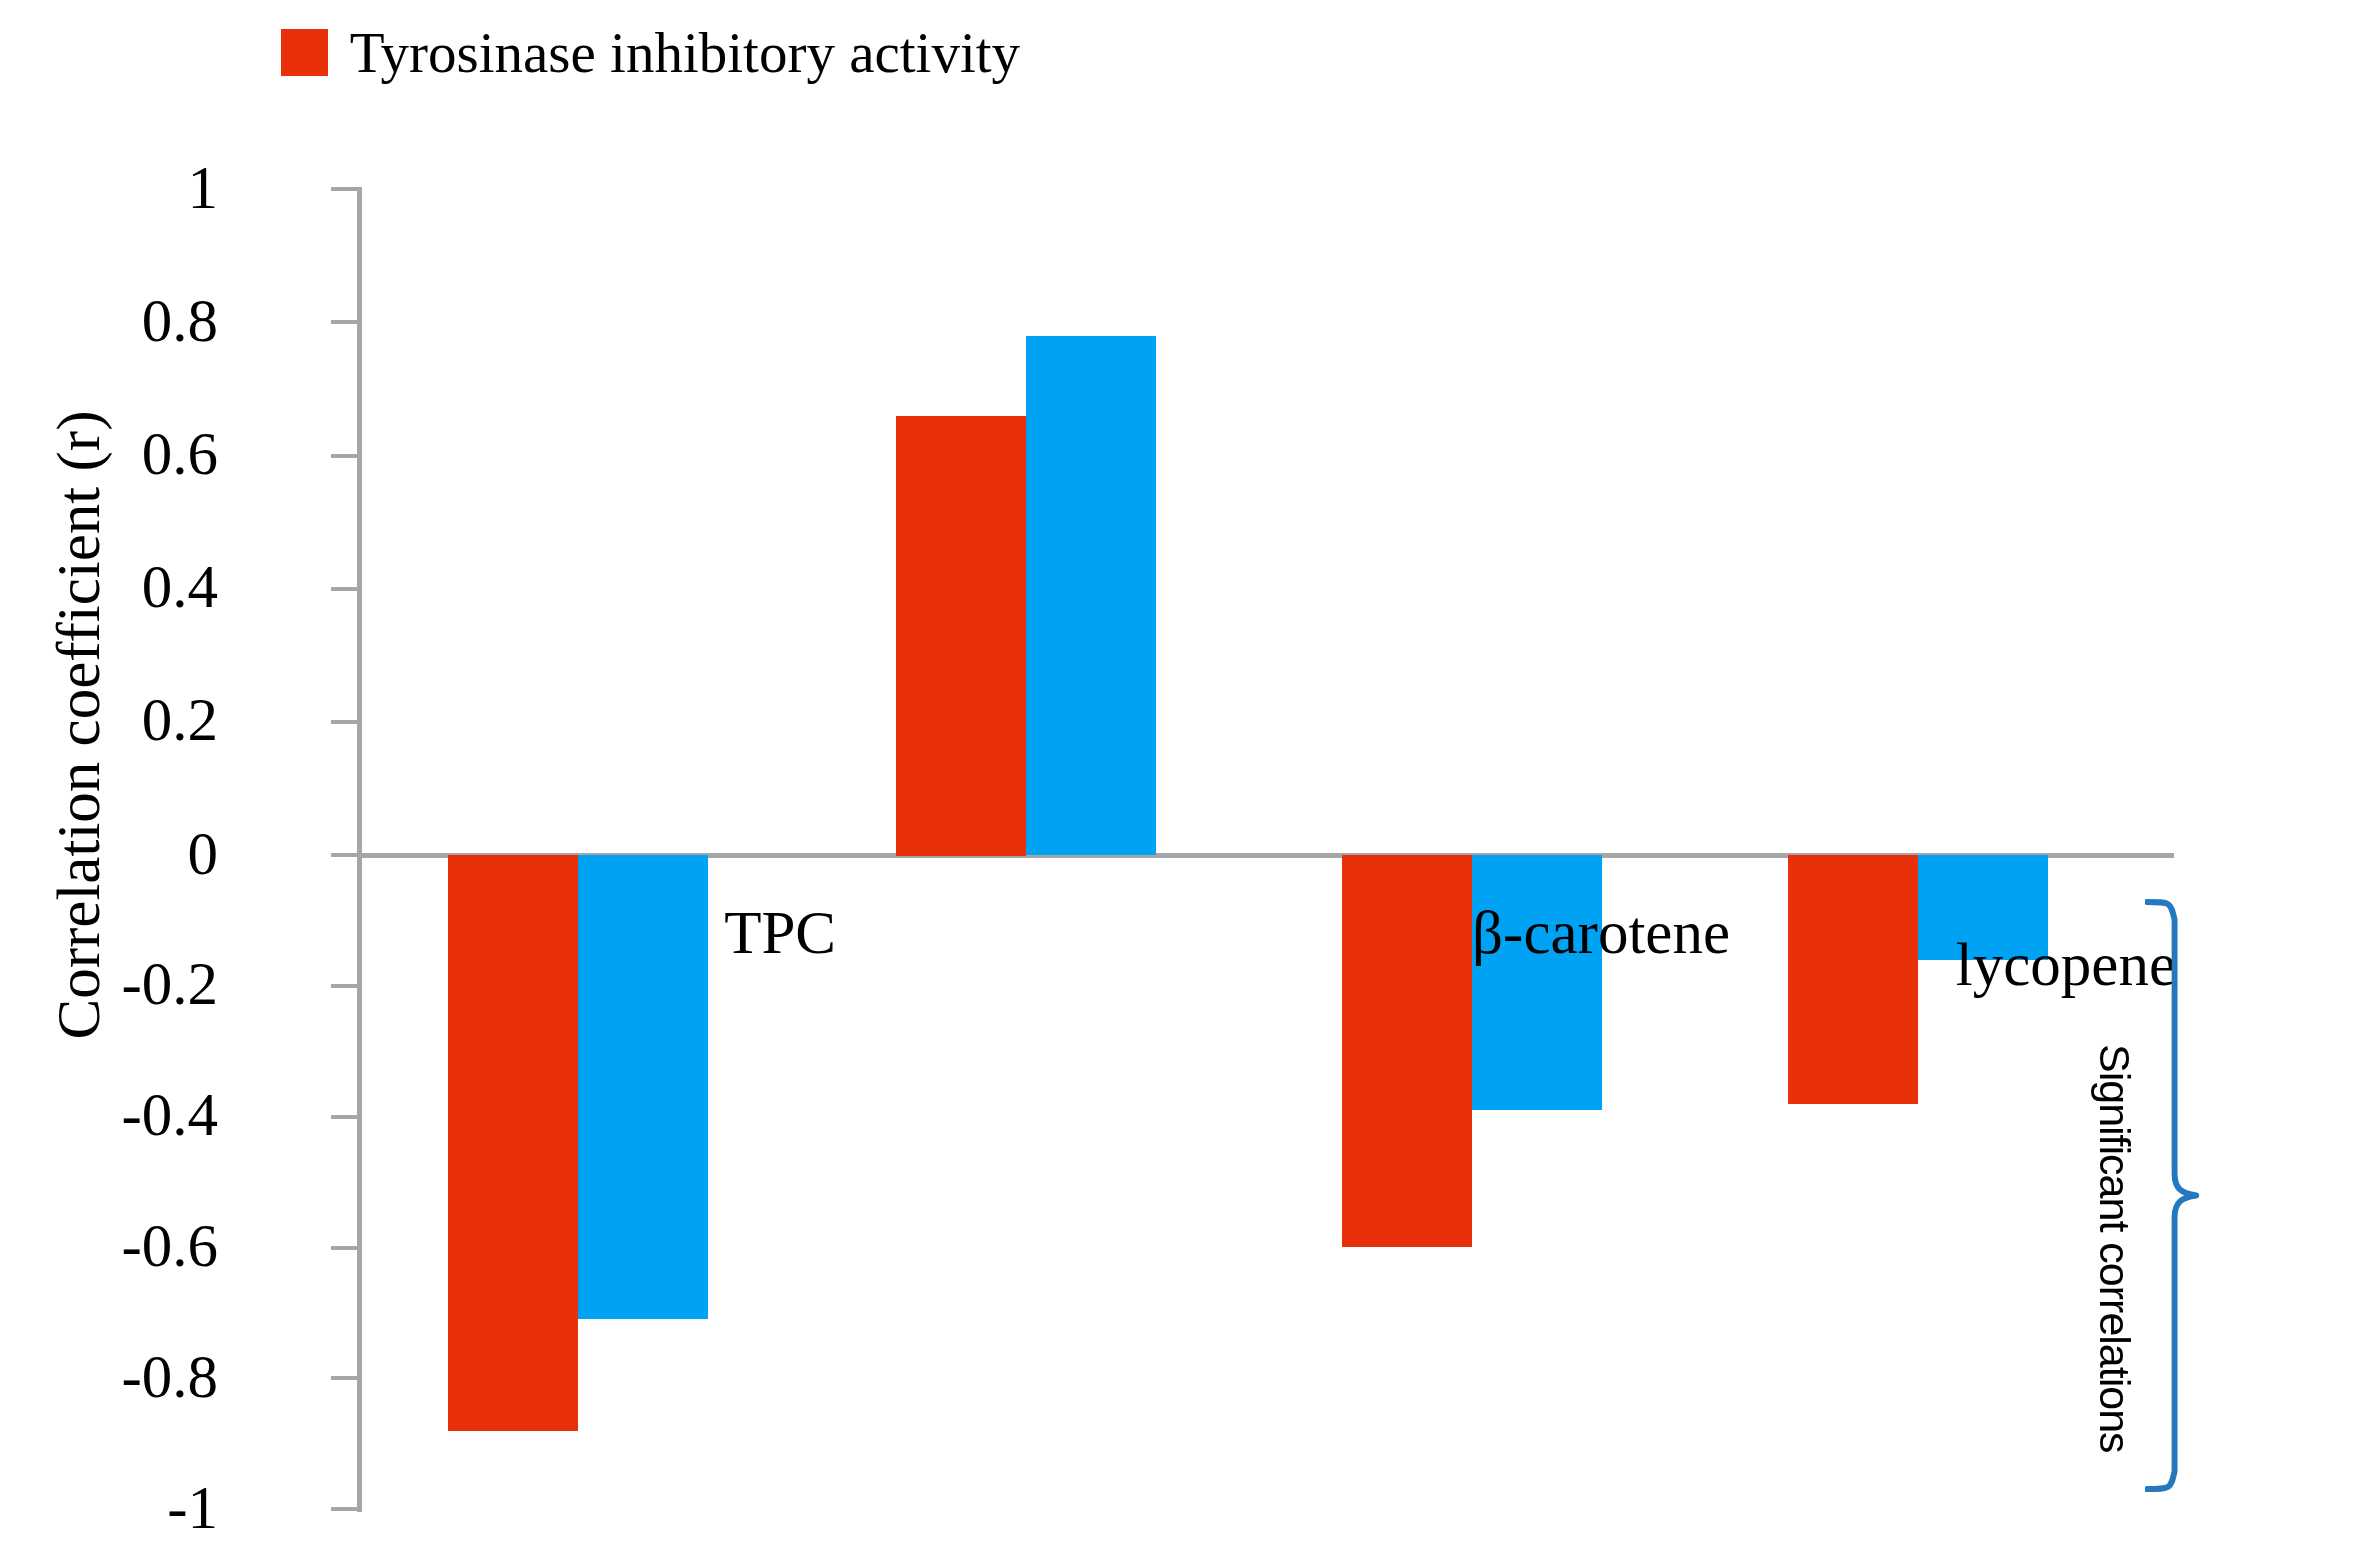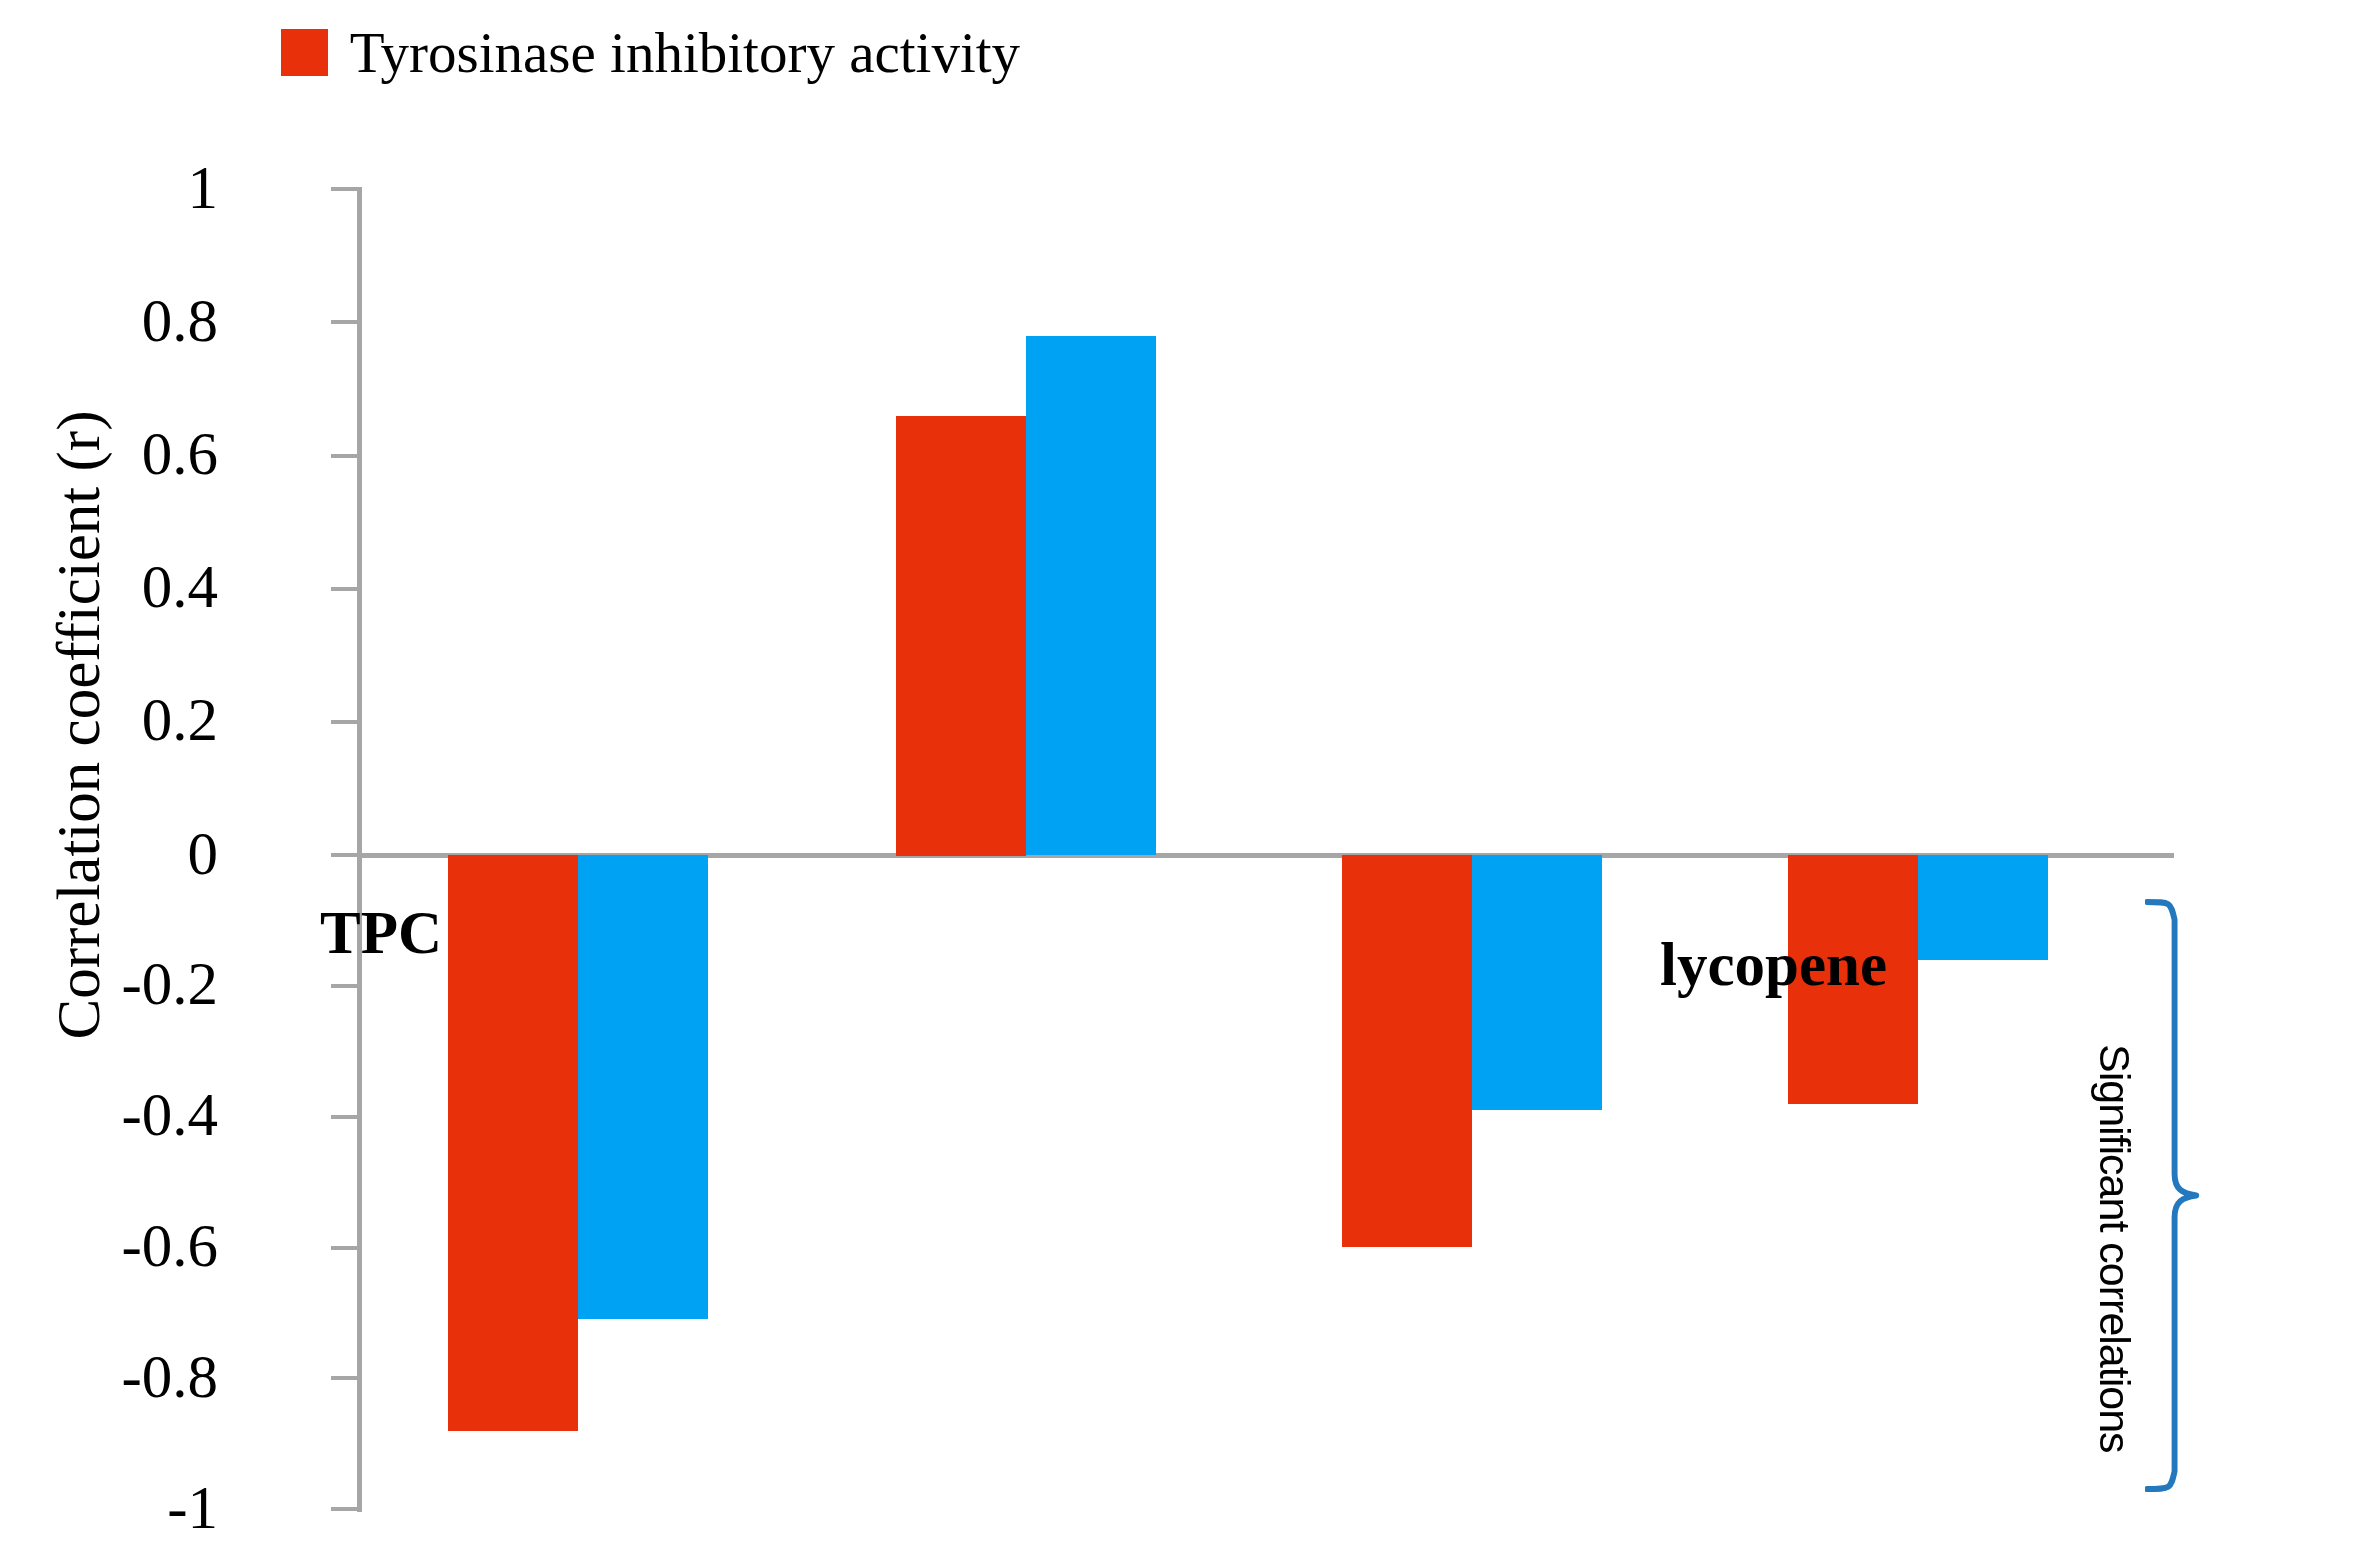--- a/index.html
+++ b/index.html
@@ -28,21 +28,21 @@
   #y-axis-line{position:absolute;left:357px;top:187px;width:4.9px;height:1325px;background:#a6a6a6;}
   
   #zero-line{position:absolute;left:357px;top:853px;width:1817px;height:4.9px;background:#a6a6a6;}
 
   .y-tick{position:absolute;left:331px;width:27.6px;height:3.9px;background:#a6a6a6;}
   .y-tick-label{position:absolute;right:2155px;width:296px;text-align:right;font-size:61px;line-height:61px;}
 
   
   #bars{position:absolute;left:0;top:0;width:2373px;height:1556px;}
   .bar{position:absolute;}
-  .cat-label{position:absolute;font-size:61px;font-weight:bold;line-height:61px;white-space:nowrap;text-align:left;}
+  .cat-label{position:absolute;font-size:61px;font-weight:normal;line-height:61px;white-space:nowrap;text-align:right;}
 
   
   #bracket{position:absolute;left:2145px;top:898px;width:69px;height:595px;}
   #bracket svg{display:block;}
   #bracket-label{
     position:absolute;left:2136px;top:1044px;width:552px;
     transform:rotate(90deg);transform-origin:left top;
     font-size:43px;line-height:43px;white-space:nowrap;
     font-family:"Liberation Sans",sans-serif;letter-spacing:-1px;
   }
@@ -95,20 +95,21 @@
       </div>
 
     <div id="bars">
         <div class="bar" title="Tyrosinase inhibitory activity: -0.88" style="left: 448px; top: 855px; width: 130px; height: 576px; background: rgb(232, 48, 11);"></div>
         <div class="bar" title="ACE inhibitory activity: -0.71" style="left: 578px; top: 855px; width: 130px; height: 464px; background: rgb(0, 162, 243);"></div>
         <div class="cat-label" style="left: 320px; top: 902px; width: 516px;">TPC</div>
         <div class="bar" title="Tyrosinase inhibitory activity: 0.66" style="left: 896px; top: 416px; width: 130px; height: 440px; background: rgb(232, 48, 11);"></div>
         <div class="bar" title="ACE inhibitory activity: 0.78" style="left: 1026px; top: 336px; width: 130px; height: 519px; background: rgb(0, 162, 243);"></div>
         <div class="bar" title="Tyrosinase inhibitory activity: -0.6" style="left: 1342px; top: 855px; width: 130px; height: 392px; background: rgb(232, 48, 11);"></div>
         <div class="bar" title="ACE inhibitory activity: -0.39" style="left: 1472px; top: 855px; width: 130px; height: 255px; background: rgb(0, 162, 243);"></div>
+        <div class="cat-label" style="left: 1214px; top: 902px; width: 516px;">β-carotene</div>
         <div class="bar" title="Tyrosinase inhibitory activity: -0.38" style="left: 1788px; top: 855px; width: 130px; height: 249px; background: rgb(232, 48, 11);"></div>
         <div class="bar" title="ACE inhibitory activity: -0.16" style="left: 1918px; top: 855px; width: 130px; height: 105px; background: rgb(0, 162, 243);"></div>
         <div class="cat-label" style="left: 1660px; top: 934px; width: 516px;">lycopene</div>
       </div>
 
     <div id="bracket">
       <svg width="69" height="595" viewBox="0 0 70 604" fill="none">
         <path d="M2 4 C26 4 26 4 30 22 L30 280 C30 296 38 300 52 302 C38 304 30 308 30 324 L30 582 C26 600 26 600 2 600" stroke="#2478BE" stroke-width="6" fill="none" stroke-linecap="round" stroke-linejoin="round"></path>
       </svg>
     </div>

